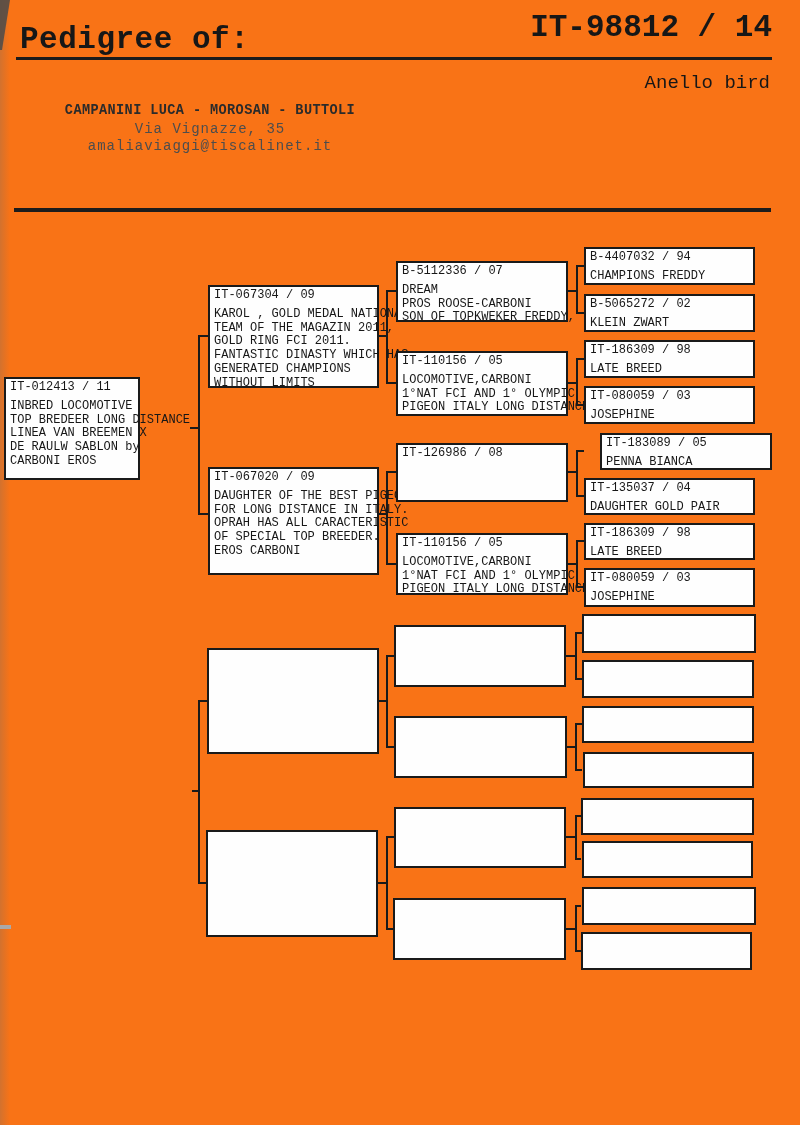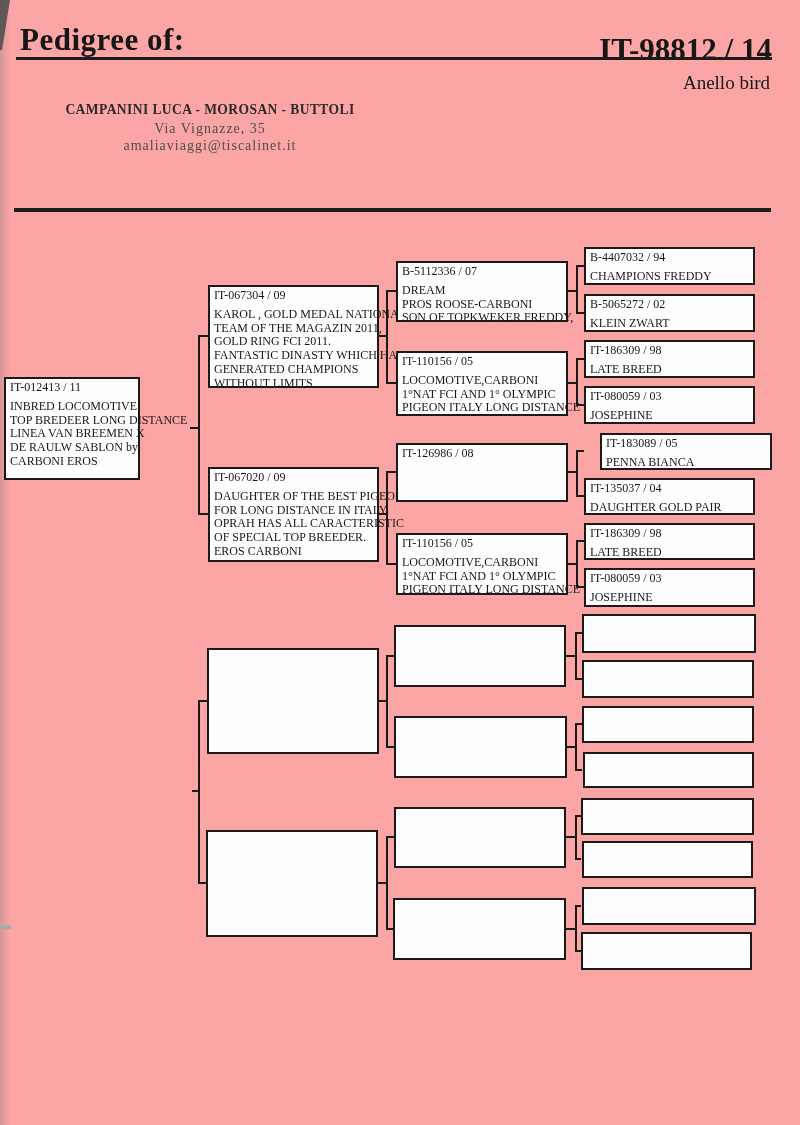--- a/index.html
+++ b/index.html
@@ -1,34 +1,34 @@
 <!DOCTYPE html>
 <html><head>
 <meta charset="utf-8">
 <style>
   html,body{margin:0;padding:0;background:#e8e8e8;}
   #page{
     position:relative;
     width:800px;height:1125px;
     margin:0 auto;
-    background:#fca5a5;
-    font-family:Liberation Serif, serif;
+    background:#f97316;
+    font-family:Liberation Mono, monospace;
     color:#171717;
     overflow:hidden;
   }
   
   #edge-shade{position:absolute;left:0;top:0;width:10px;height:1125px;
     background:linear-gradient(to right, rgba(110,110,110,.28), rgba(255,255,255,0));}
   #corner-sliver{position:absolute;left:0;top:0;width:14px;height:50px;
     background:#4a4a4a;clip-path:polygon(0 0, 10px 0, 2px 50px, 0 50px);opacity:.85;}
   #edge-dash{position:absolute;left:0;top:925px;width:11px;height:4px;background:#a9a9a9;}
 
   
   .hdr-title{position:absolute;left:20px;top:22px;font-size:31px;font-weight:700;letter-spacing:.5px;}
-  .hdr-ring{position:absolute;right:28px;top:32px;font-size:31px;font-weight:700;}
+  .hdr-ring{position:absolute;right:28px;top:10px;font-size:31px;font-weight:700;}
   .rule{position:absolute;background:#1c1c1c;}
   #rule1{left:16px;top:57px;width:756px;height:3px;}
   #rule2{left:14px;top:208px;width:757px;height:4px;}
   .hdr-category{position:absolute;right:30px;top:72px;font-size:19px;}
 
   
   #contact{position:absolute;left:60px;top:102px;width:300px;text-align:center;}
   #contact .stamp{font-size:14px;font-weight:700;letter-spacing:.4px;color:#2b2b2b;
     transform:scaleX(.97) scaleY(1.08);transform-origin:center;margin-bottom:3px;}
   #contact .cline{font-size:14px;color:#4d4d4d;letter-spacing:1px;line-height:16.8px;}
@@ -72,21 +72,21 @@
 
   <div class="box" style="left:208px;top:285px;width:171px;height:103px;">
     <div class="ring">IT-067304 / 09</div>
     <div class="desc">KAROL , GOLD MEDAL NATIONAL
 TEAM OF THE MAGAZIN 2011,
 GOLD RING FCI 2011.
 FANTASTIC DINASTY WHICH HAS
 GENERATED CHAMPIONS
 WITHOUT LIMITS</div>
   </div>
-  <div class="box" style="left:208px;top:467px;width:171px;height:95px;">
+  <div class="box" style="left:208px;top:467px;width:171px;height:108px;">
     <div class="ring">IT-067020 / 09</div>
     <div class="desc">DAUGHTER OF THE BEST PIGEONS
 FOR LONG DISTANCE IN ITALY.
 OPRAH HAS ALL CARACTERISTIC
 OF SPECIAL TOP BREEDER.
 EROS CARBONI</div>
   </div>
   <div class="box" style="left:207px;top:648px;width:172px;height:106px;"></div>
   <div class="box" style="left:206px;top:830px;width:172px;height:107px;"></div>
 

